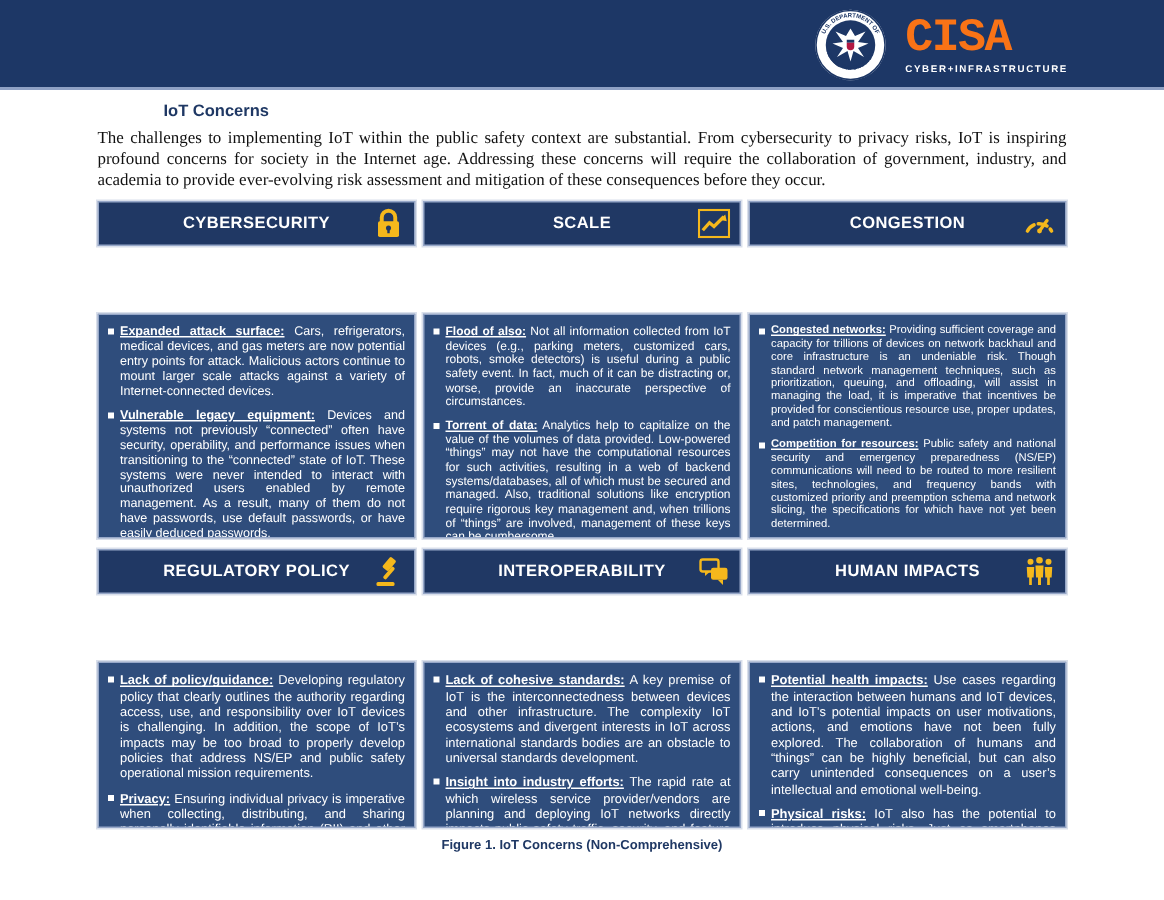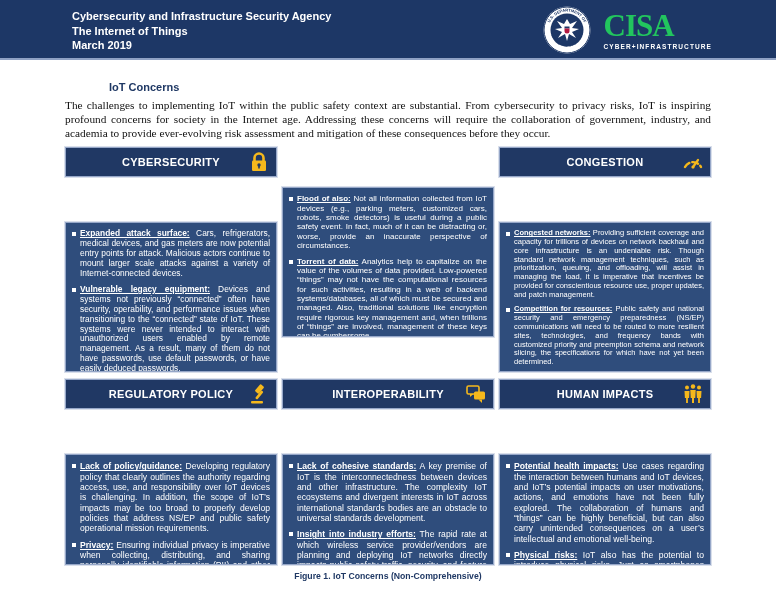--- a/index.html
+++ b/index.html
@@ -17,31 +17,31 @@
   }
   .banner-text { position:absolute; left:72px; top:9px; color:#ffffff; }
   .banner-text div { font-weight:bold; font-size:11px; line-height:14.5px; }
   .logo-group {
     position:absolute; right:64px; top:5px; height:50px;
     display:flex; align-items:center; gap:13px;
   }
   .seal { width:48px; height:48px; }
   .cisa-block { display:flex; flex-direction:column; align-items:flex-start; }
   .cisa-word {
-    color:#22c55e; font-weight:bold; font-size:31px; line-height:30px;
-    letter-spacing:-1px; font-family:Liberation Serif, serif;
+    color:#f97316; font-weight:bold; font-size:31px; line-height:30px;
+    letter-spacing:-1px; font-family:Liberation Mono, monospace;
   }
   .cisa-sub {
     color:#ffffff; font-size:6.5px; letter-spacing:1.1px; margin-top:2px; font-weight:bold;
   }
 
   
   .content { padding:0 65px; }
   .intro-heading {
-    margin-top:21px; font-size:11px; font-weight:bold; color:#1f3864;padding-left:44px;
+    margin-top:8px; font-size:11px; font-weight:bold; color:#1f3864;padding-left:44px;
   }
   .intro-para {
     margin-top:6px; font-family:"Liberation Serif", serif;
     font-size:11.3px; line-height:1.22; color:#111111; text-align:justify;
   }
 
   
   .grid {
     margin-top:7px; display:grid;
     grid-template-columns:repeat(3, 1fr); column-gap:5px; row-gap:9px;
@@ -89,25 +89,20 @@
     margin-top:36px; text-align:center; font-family:"Liberation Serif", serif;
     font-size:13px; color:#222222;
   }
 </style>
 </head>
 <body>
 
 <div class="page">
 
   <div class="banner">
-    <div class="banner-text">
-      <div>Cybersecurity and Infrastructure Security Agency</div>
-      <div>The Internet of Things</div>
-      <div>March 2019</div>
-    </div>
     <div class="logo-group">
       <svg class="seal" viewBox="0 0 48 48">
         <circle cx="24" cy="24" r="23.5" fill="#ffffff"></circle>
         <circle cx="24" cy="24" r="23" fill="none" stroke="#1d3766" stroke-width="1"></circle>
         <circle cx="24" cy="24" r="16.5" fill="#1d3766"></circle>
         <defs>
           <path id="arcTop" d="M 5.5 24 A 18.5 18.5 0 0 1 42.5 24"></path>
           <path id="arcBot" d="M 7.5 24 A 16.5 16.5 0 0 0 40.5 24"></path>
         </defs>
         <text fill="#1d3766" font-size="4" font-weight="bold" text-anchor="middle" font-family="Liberation Sans, sans-serif">
@@ -152,20 +147,30 @@
             <p><span class="lead">Expanded attack surface:</span><span> Cars, refrigerators, medical devices, and gas meters are now potential entry points for attack. Malicious actors continue to mount larger scale attacks against a variety of Internet-connected devices.</span></p>
           </div>
           <div class="bullet">
             <span class="marker"></span>
             <p><span class="lead">Vulnerable legacy equipment:</span><span> Devices and systems not previously “connected” often have security, operability, and performance issues when transitioning to the “connected” state of IoT. These systems were never intended to interact with unauthorized users enabled by remote management. As a result, many of them do not have passwords, use default passwords, or have easily deduced passwords.</span></p>
           </div>
         </div>
       </div>
 
       <div class="box">
+        <div class="box-header">
+          <span class="box-title">SCALE</span>
+          <span class="box-icon">
+            <svg viewBox="0 0 22 22" width="22" height="22">
+              <rect x="1" y="2" width="20" height="18" fill="none" stroke="currentColor" stroke-width="1.4"></rect>
+              <polyline points="3.5,15.5 8,10.5 11,13 17.5,6.5" fill="none" stroke="currentColor" stroke-width="2.2"></polyline>
+              <polygon points="18.5,5 19.5,9.5 14.5,8.5" fill="currentColor"></polygon>
+            </svg>
+          </span>
+        </div>
         <div class="box-body fs-b">
           <div class="bullet">
             <span class="marker"></span>
             <p><span class="lead">Flood of also:</span><span> Not all information collected from IoT devices (e.g., parking meters, customized cars, robots, smoke detectors) is useful during a public safety event. In fact, much of it can be distracting or, worse, provide an inaccurate perspective of circumstances.</span></p>
           </div>
           <div class="bullet">
             <span class="marker"></span>
             <p><span class="lead">Torrent of data:</span><span> Analytics help to capitalize on the value of the volumes of data provided. Low-powered “things” may not have the computational resources for such activities, resulting in a web of backend systems/databases, all of which must be secured and managed. Also, traditional solutions like encryption require rigorous key management and, when trillions of “things” are involved, management of these keys can be cumbersome.</span></p>
           </div>
         </div>

